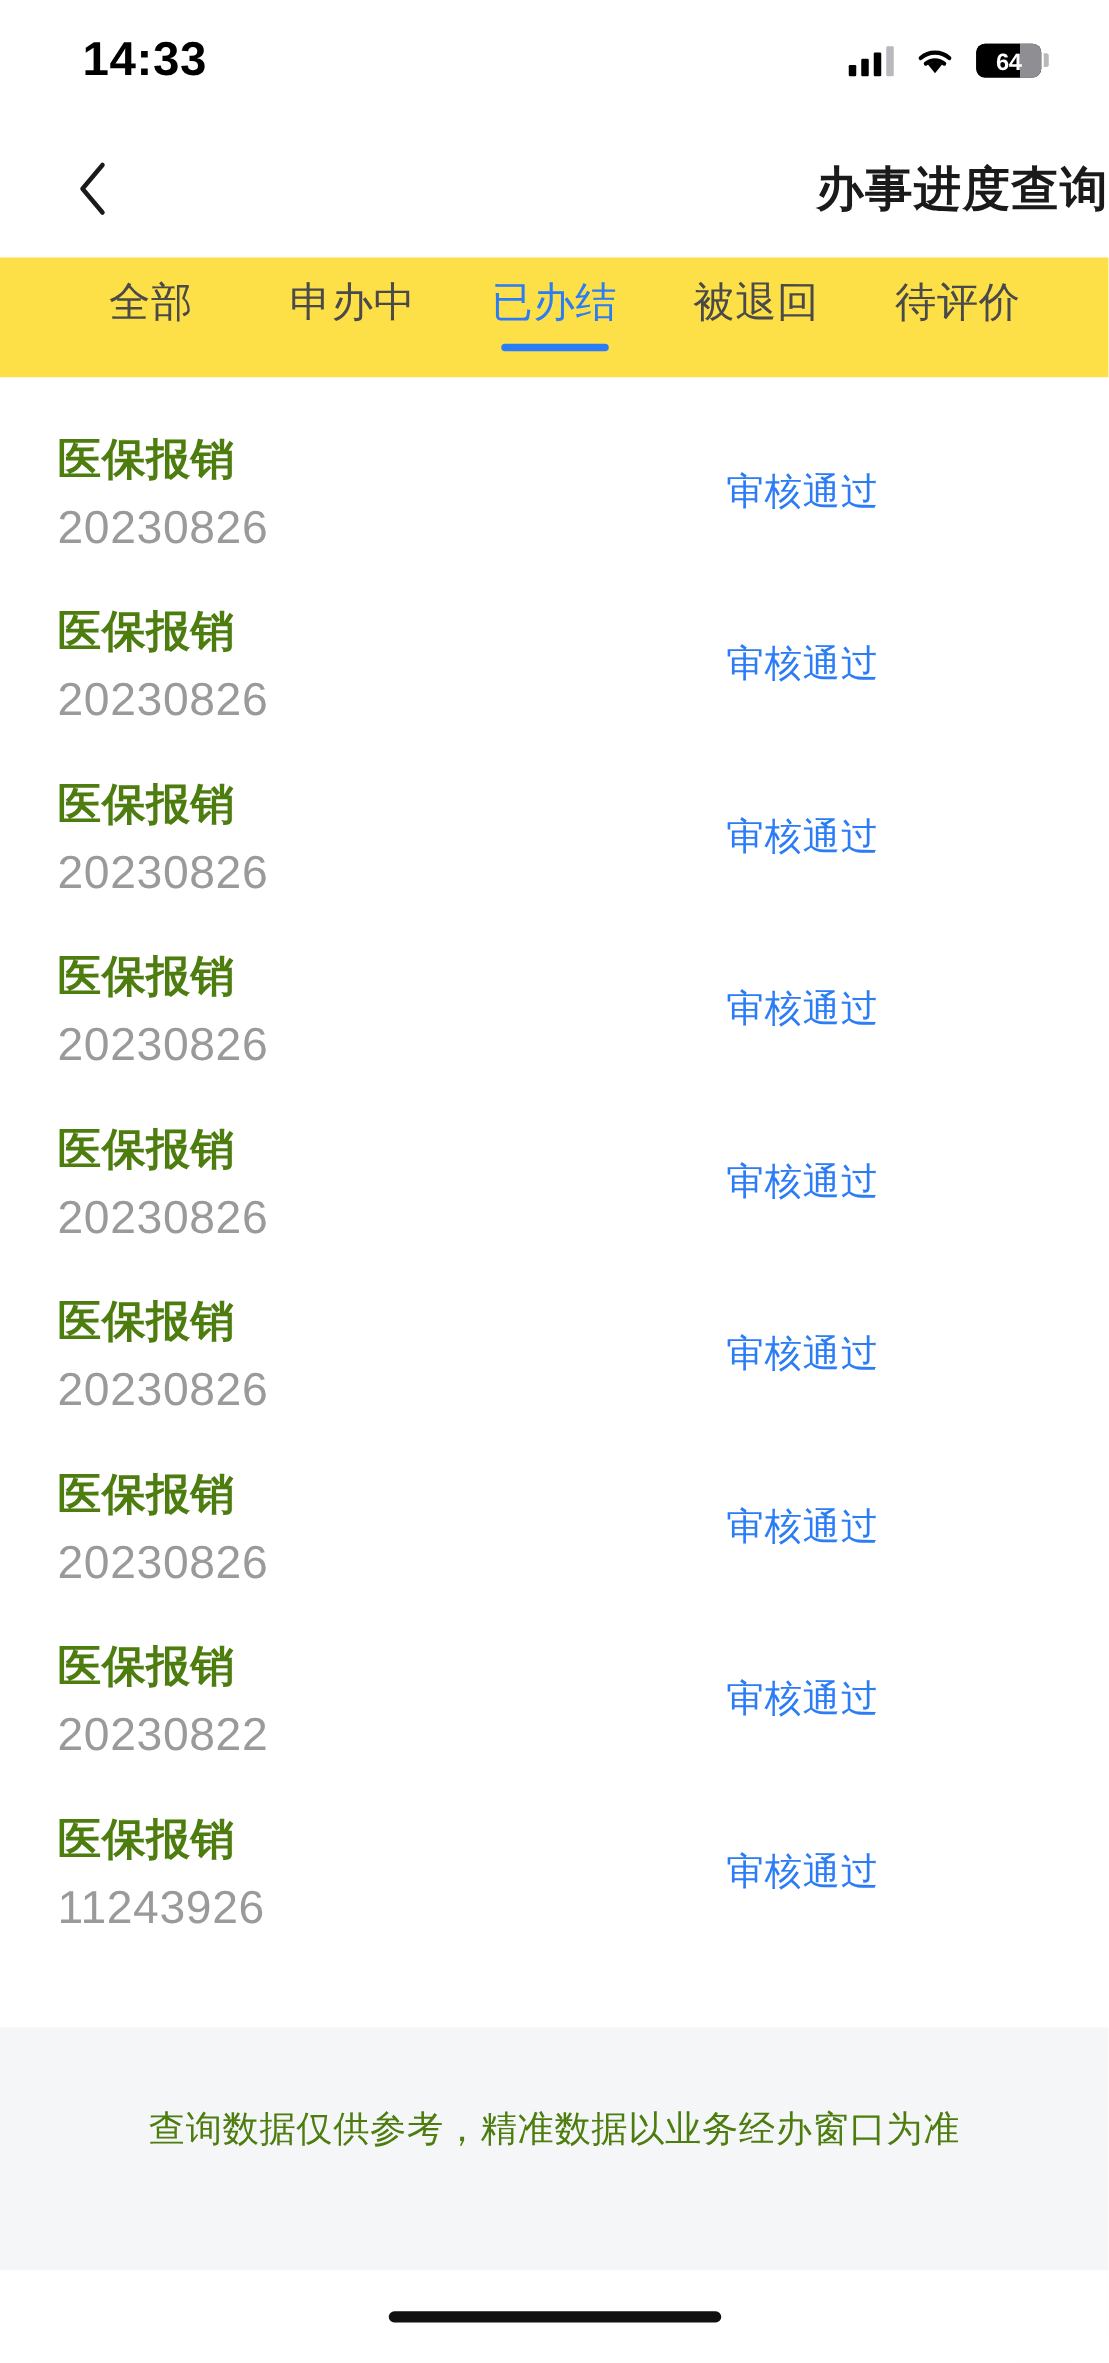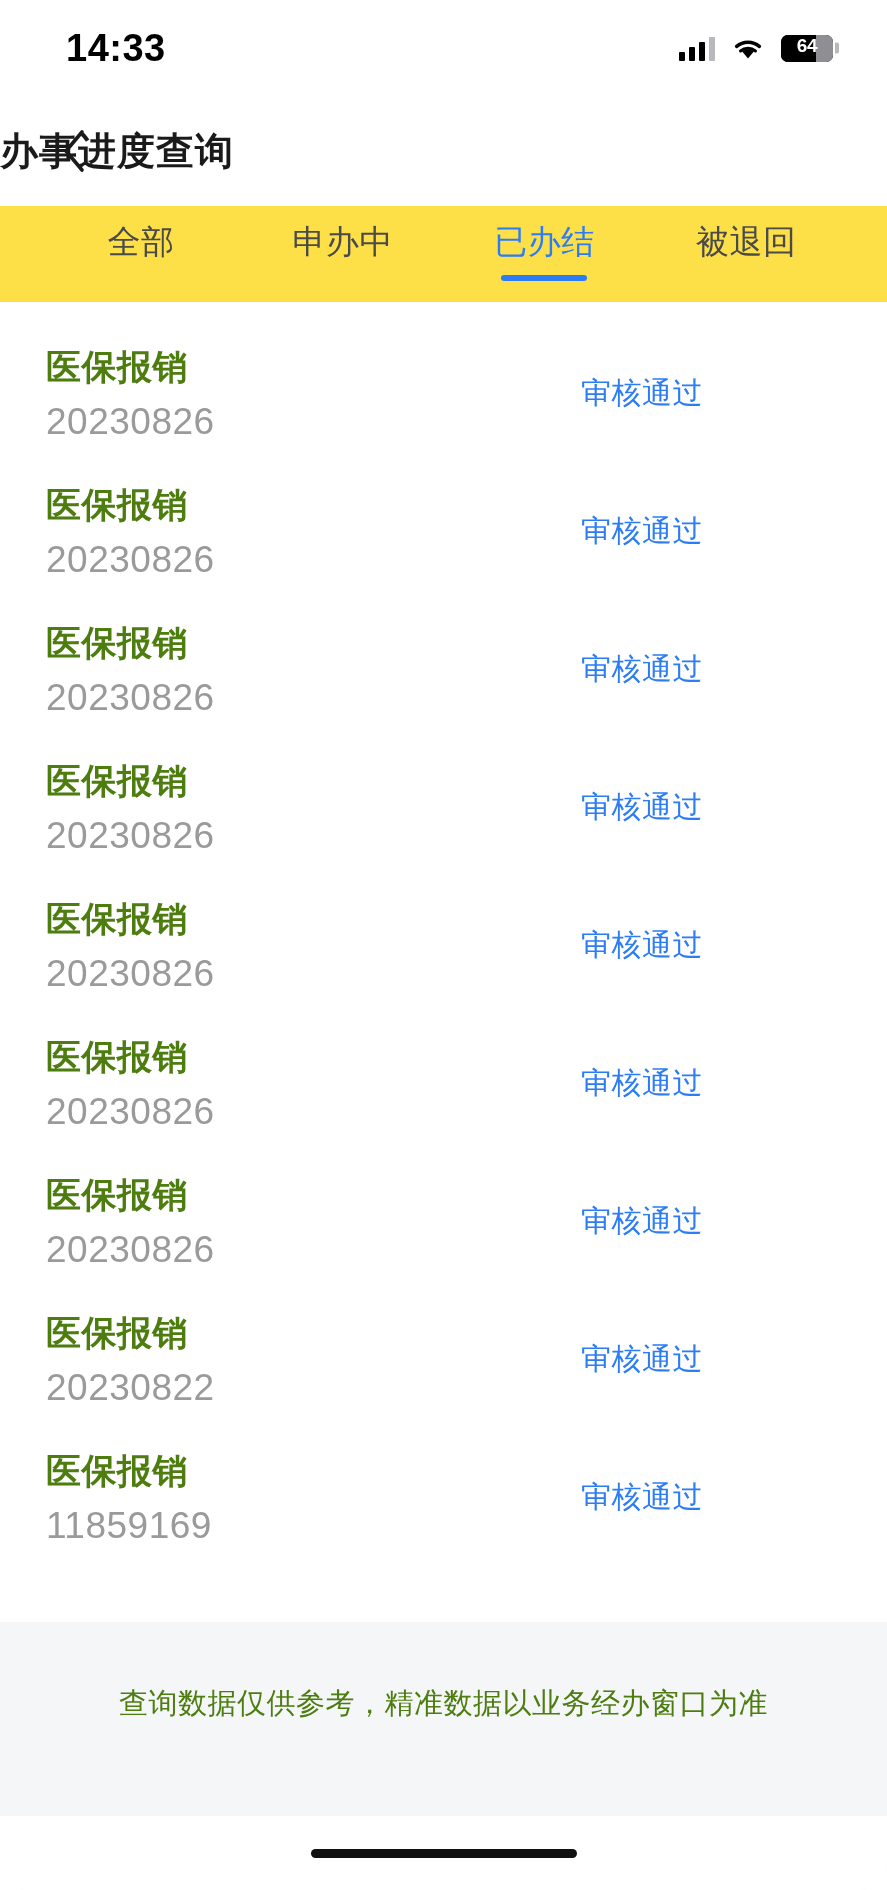--- a/index.html
+++ b/index.html
@@ -64,21 +64,21 @@
   .wifi svg { display: block; }
 
   
   .battery {
     width: 52px;
     height: 27px;
     border-radius: 7px;
     background: #000;
     position: relative;
     display: flex;
-    align-items: flex-start;
+    align-items: flex-end;
     justify-content: center;
     overflow: visible;
   }
   .battery .fill {
     position: absolute;
     left: 0; top: 0;
     height: 100%;
     width: 68%;
     background: #000;
     border-radius: 7px 0 0 7px;
@@ -110,21 +110,21 @@
     border-radius: 0 2px 2px 0;
   }
 
   
   .nav-bar {
     height: 110px;
     flex: 0 0 110px;
     position: relative;
     display: flex;
     align-items: center;
-    justify-content: flex-start;
+    justify-content: flex-end;
   }
   .nav-back {
     position: absolute;
     left: 42px;
     top: 50%;
     transform: translateY(-50%);
     width: 64px;
     height: 64px;
     display: flex;
     align-items: center;
@@ -302,20 +302,24 @@
 
     </div>
     <div class="tab active">
       <div class="tab-label">已办结</div>
       <div class="underline"></div>
     </div>
     <div class="tab">
       <div class="tab-label">被退回</div>
 
     </div>
+    <div class="tab">
+      <div class="tab-label">待评价</div>
+
+    </div>
   </div>
 
   <div class="list">
 
     <div class="list-item">
       <div class="item-left">
         <div class="item-title">医保报销</div>
         <div class="item-date">20230826</div>
       </div>
       <div class="item-status">审核通过</div>
@@ -373,21 +377,21 @@
       <div class="item-left">
         <div class="item-title">医保报销</div>
         <div class="item-date">20230822</div>
       </div>
       <div class="item-status">审核通过</div>
     </div>
 
     <div class="list-item">
       <div class="item-left">
         <div class="item-title">医保报销</div>
-        <div class="item-date">11859169</div>
+        <div class="item-date">11243926</div>
       </div>
       <div class="item-status">审核通过</div>
     </div>
 
   </div>
 
   <div class="footer">
     <div class="footer-text">查询数据仅供参考，精准数据以业务经办窗口为准</div>
   </div>
 

